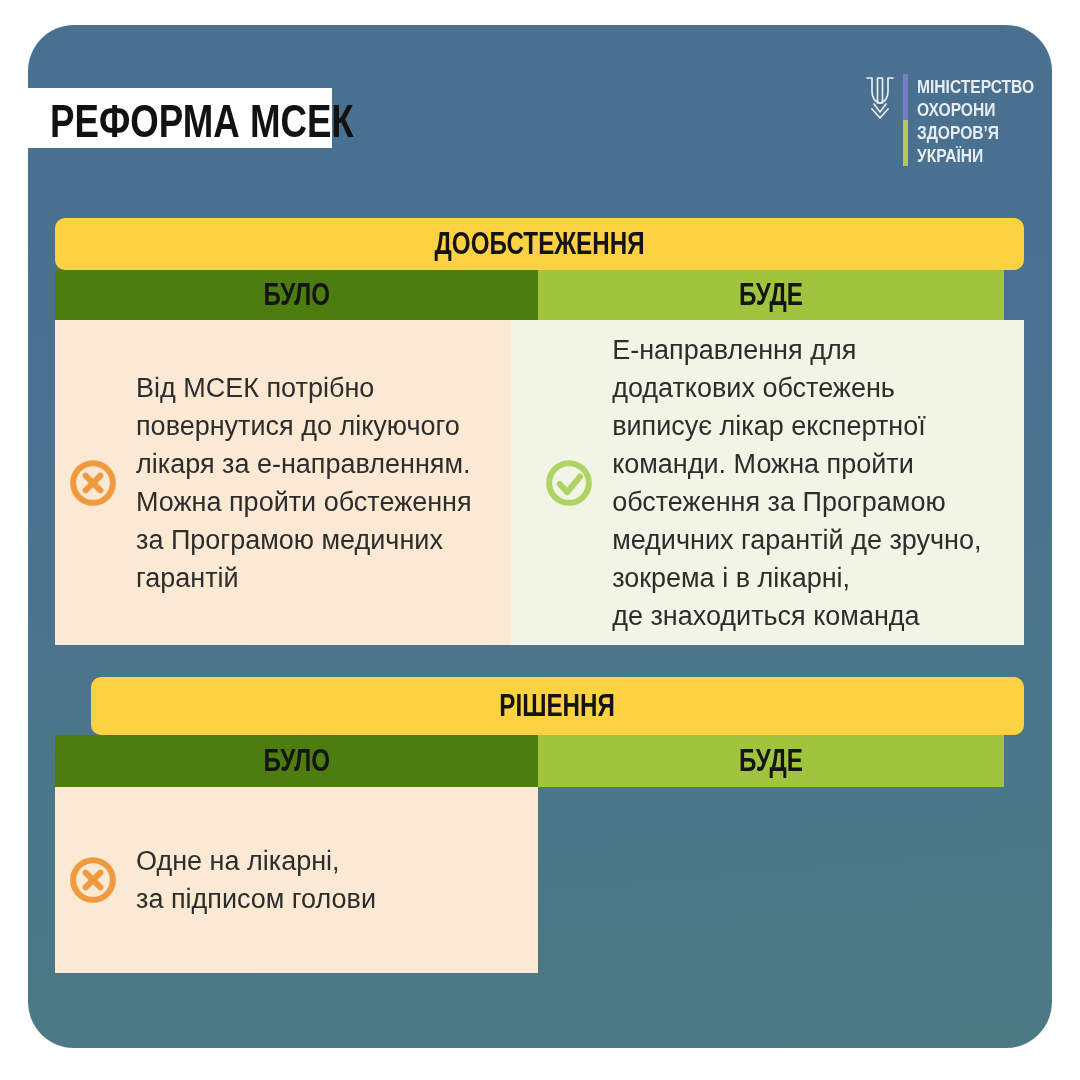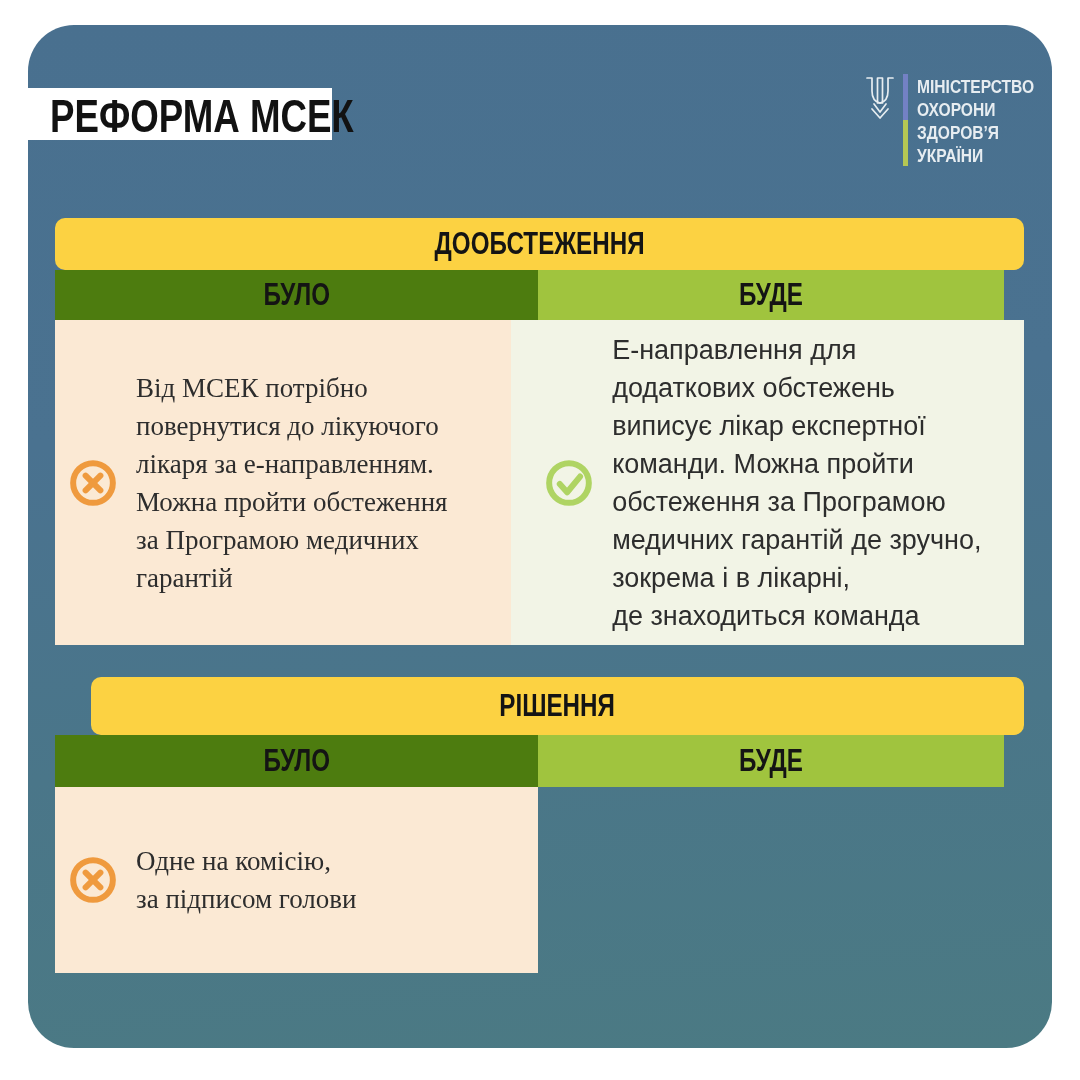--- a/index.html
+++ b/index.html
@@ -7,22 +7,22 @@
     width:1080px;height:1080px;position:relative;background:#ffffff;
     font-family:"Liberation Sans", sans-serif;overflow:hidden;
   }
   .panel{
     position:absolute;left:28px;top:25px;width:1024px;height:1023px;
     border-radius:46px;
     background:linear-gradient(175deg,#49708f 0%,#4a7290 38%,#4a7689 68%,#4b7a83 100%);
   }
   
   .title-band{
-    position:absolute;left:0;top:88px;width:332px;height:52px;
-    background:#ffffff;display:flex;align-items:flex-start;
+    position:absolute;left:0;top:88px;width:332px;height:60px;
+    background:#ffffff;display:flex;align-items:flex-end;
   }
   .title-band .cond{
     display:inline-block;transform:scaleX(0.78);transform-origin:left center;
     font-weight:700;font-size:47px;color:#121212;letter-spacing:0px;
     margin-left:50px;white-space:nowrap;
   }
   
   .ministry{
     position:absolute;left:864px;top:74px;display:flex;flex-direction:row;
     align-items:flex-start;
@@ -51,21 +51,21 @@
   .col-was{width:483px;background:#4d7c0f;}
   .col-will{width:466px;background:#a0c43e;}
   .hdr{
     display:inline-block;transform:scaleX(0.78);transform-origin:center;
     font-weight:700;font-size:31px;color:#141414;white-space:nowrap;letter-spacing:0px;
   }
   .t-body{display:flex;}
   .t1 .t-body{height:325px;}
   .t2 .t-body{height:186px;}
   .cell{display:flex;align-items:center;}
-  .cell-was{width:483px;background:#fbe9d4;padding-left:14px;box-sizing:border-box;font-family:Liberation Serif, serif;}
+  .cell-was{width:483px;background:#fbe9d4;padding-left:14px;box-sizing:border-box;}
   .cell-will{width:542px;background:#f2f4e6;padding-left:34px;box-sizing:border-box;}
   .cell-icon{width:48px;height:48px;flex:0 0 48px;margin-right:19px;}
   .cell-text{
     color:#2d2d2d;font-size:27px;line-height:38px;white-space:pre-line;
     flex:1;padding-right:8px;
   }
 </style>
 </head>
 <body>
 
@@ -150,17 +150,17 @@
       <span class="hdr">БУДЕ</span>
     </div>
   </div>
   <div class="t-body">
     <div class="cell cell-was">
       <svg class="cell-icon" viewBox="0 0 52 52" fill="none" stroke="#ef9a3e" stroke-width="6.5" stroke-linecap="round">
         <circle cx="26" cy="26" r="21.5"></circle>
         <path d="M18 18 L34 34"></path>
         <path d="M34 18 L18 34"></path>
       </svg>
-      <div class="cell-text">Одне на комісію,
+      <div class="cell-text">Одне на лікарні,
 за підписом голови</div>
     </div>
   </div>
 </div>
 
 </body></html>

